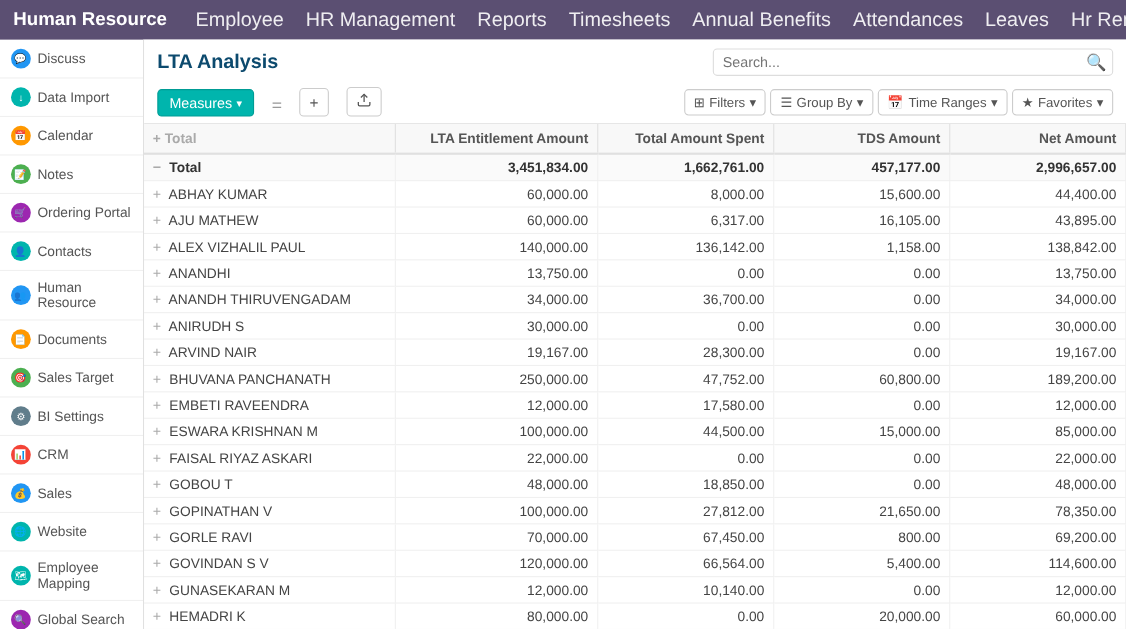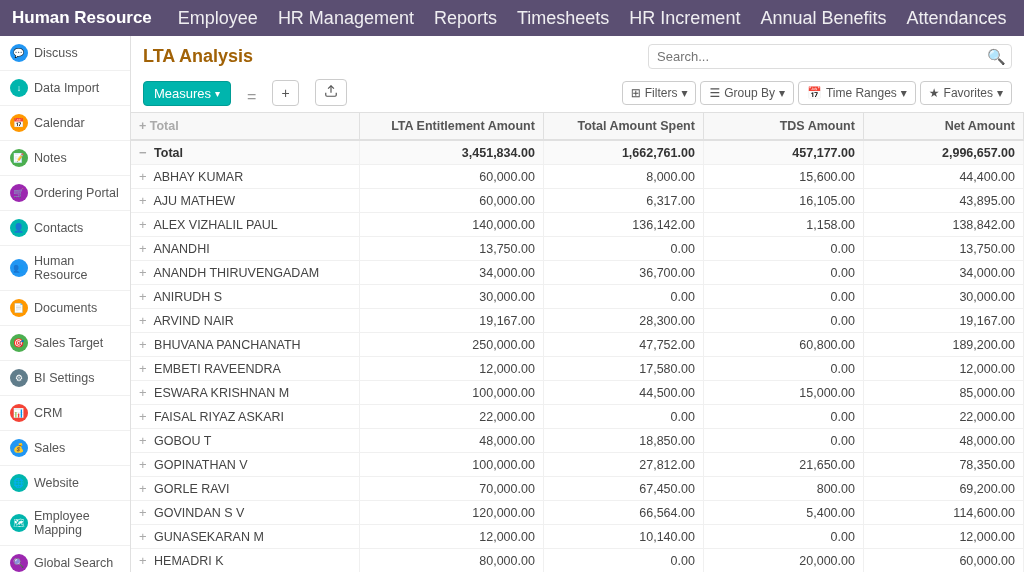--- a/index.html
+++ b/index.html
@@ -96,21 +96,21 @@
       justify-content: space-between;
       border-bottom: 1px solid #e0e0e0;
       background: #fff;
     }
     .toolbar-left { display: flex; align-items: flex-end; gap: 16px; }
     .toolbar-right { display: flex; align-items: center; gap: 4px; }
 
     .page-title {
       font-size: 18px;
       font-weight: bold;
-      color: #a16207;
+      color: #0c4a6e;
     }
 
     .btn-measures {
       background: #00b5ad;
       color: white;
       border: 1px solid #009c95;
       border-radius: 4px;
       padding: 4px 10px;
       cursor: pointer;
       font-size: 13px;
@@ -219,21 +219,20 @@
 <body>
 
 <div class="top-nav">
   <span class="brand">Human Resource</span>
   <div class="nav-links">
 
   <a href="#">Employee</a>
       <a href="#">HR Management</a>
       <a href="#">Reports</a>
       <a href="#">Timesheets</a>
-      <a href="#">HR Increment</a>
       <a href="#">Annual Benefits</a>
       <a href="#">Attendances</a>
       <a href="#">Leaves</a>
       <a href="#">Hr Reminder</a>
       <a href="#">Payroll</a>
     </div>
 
 </div>
 
 <div class="layout">

